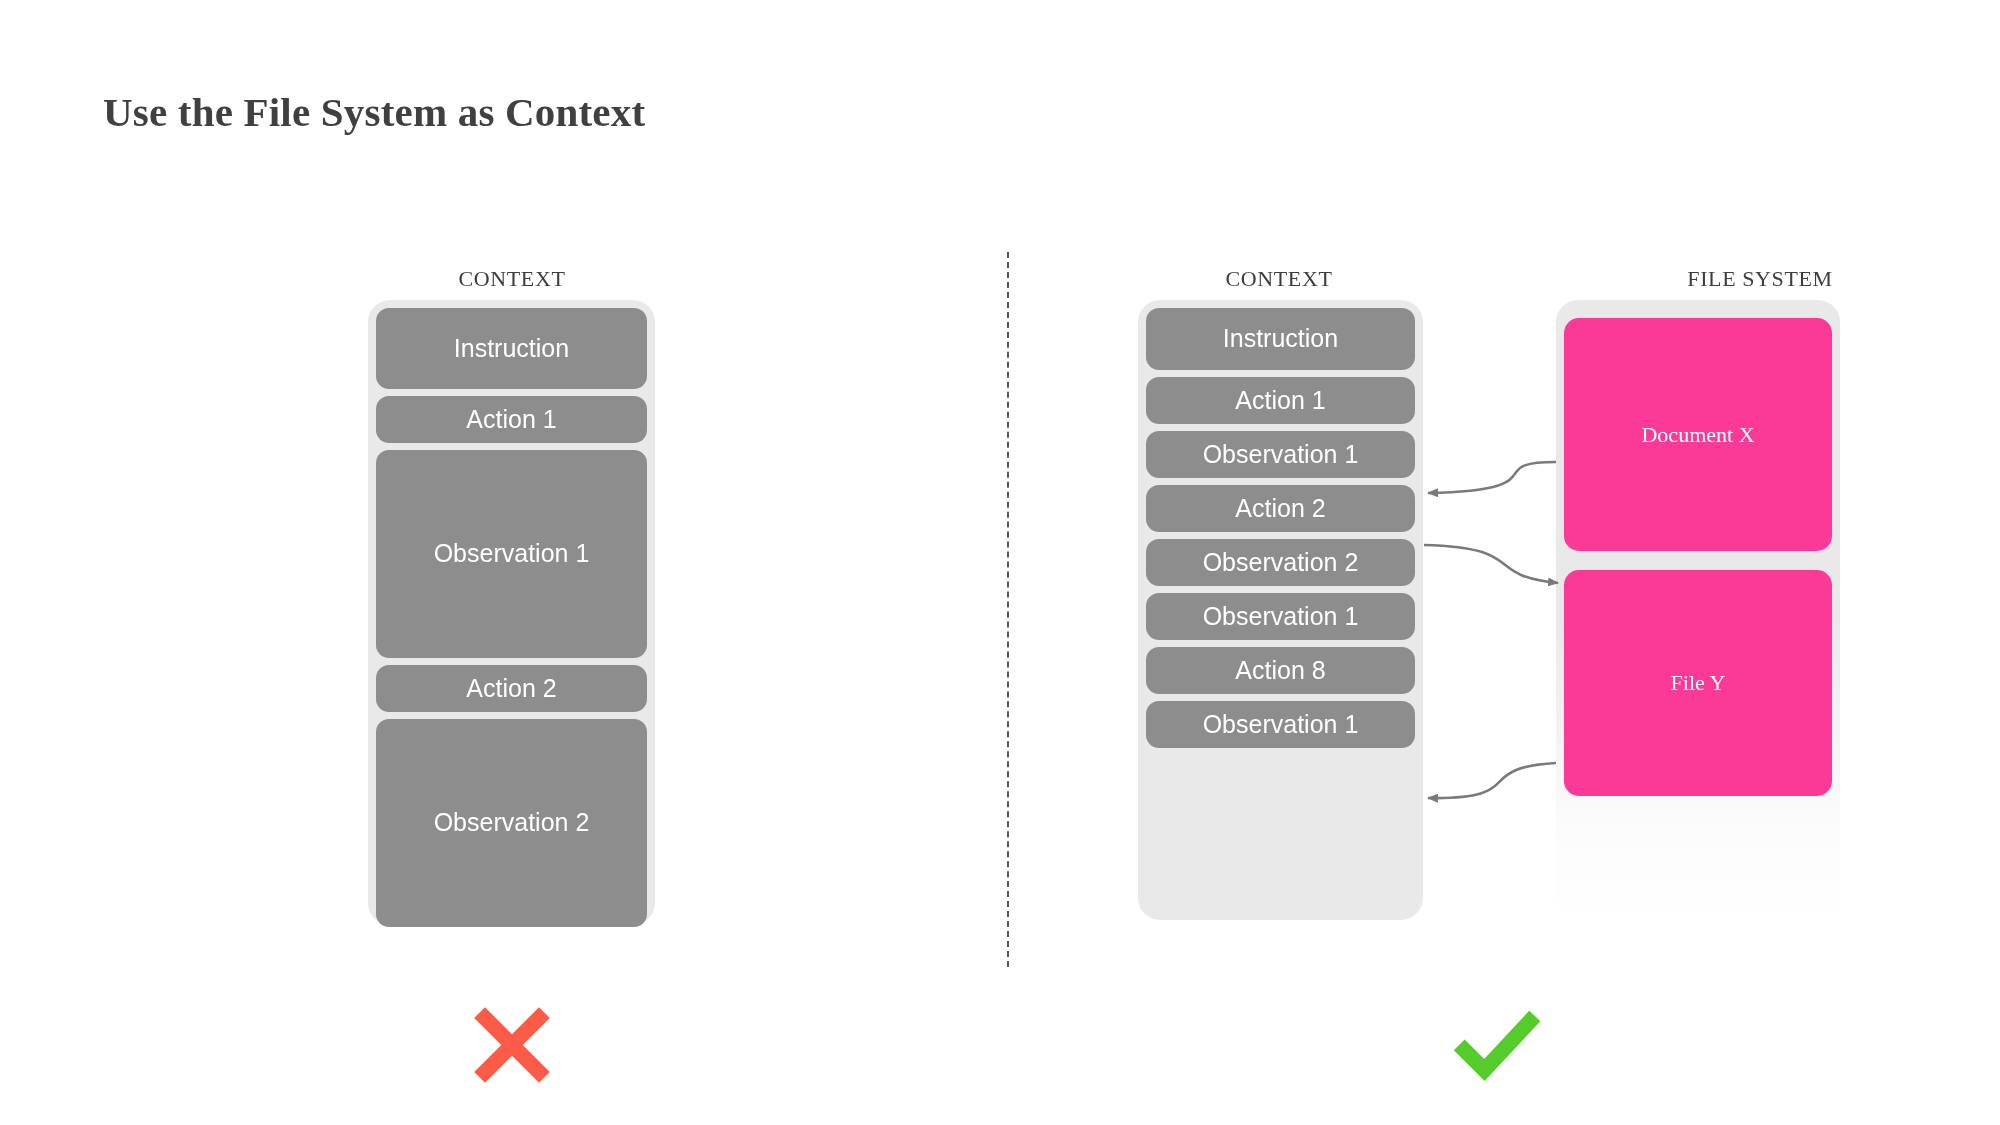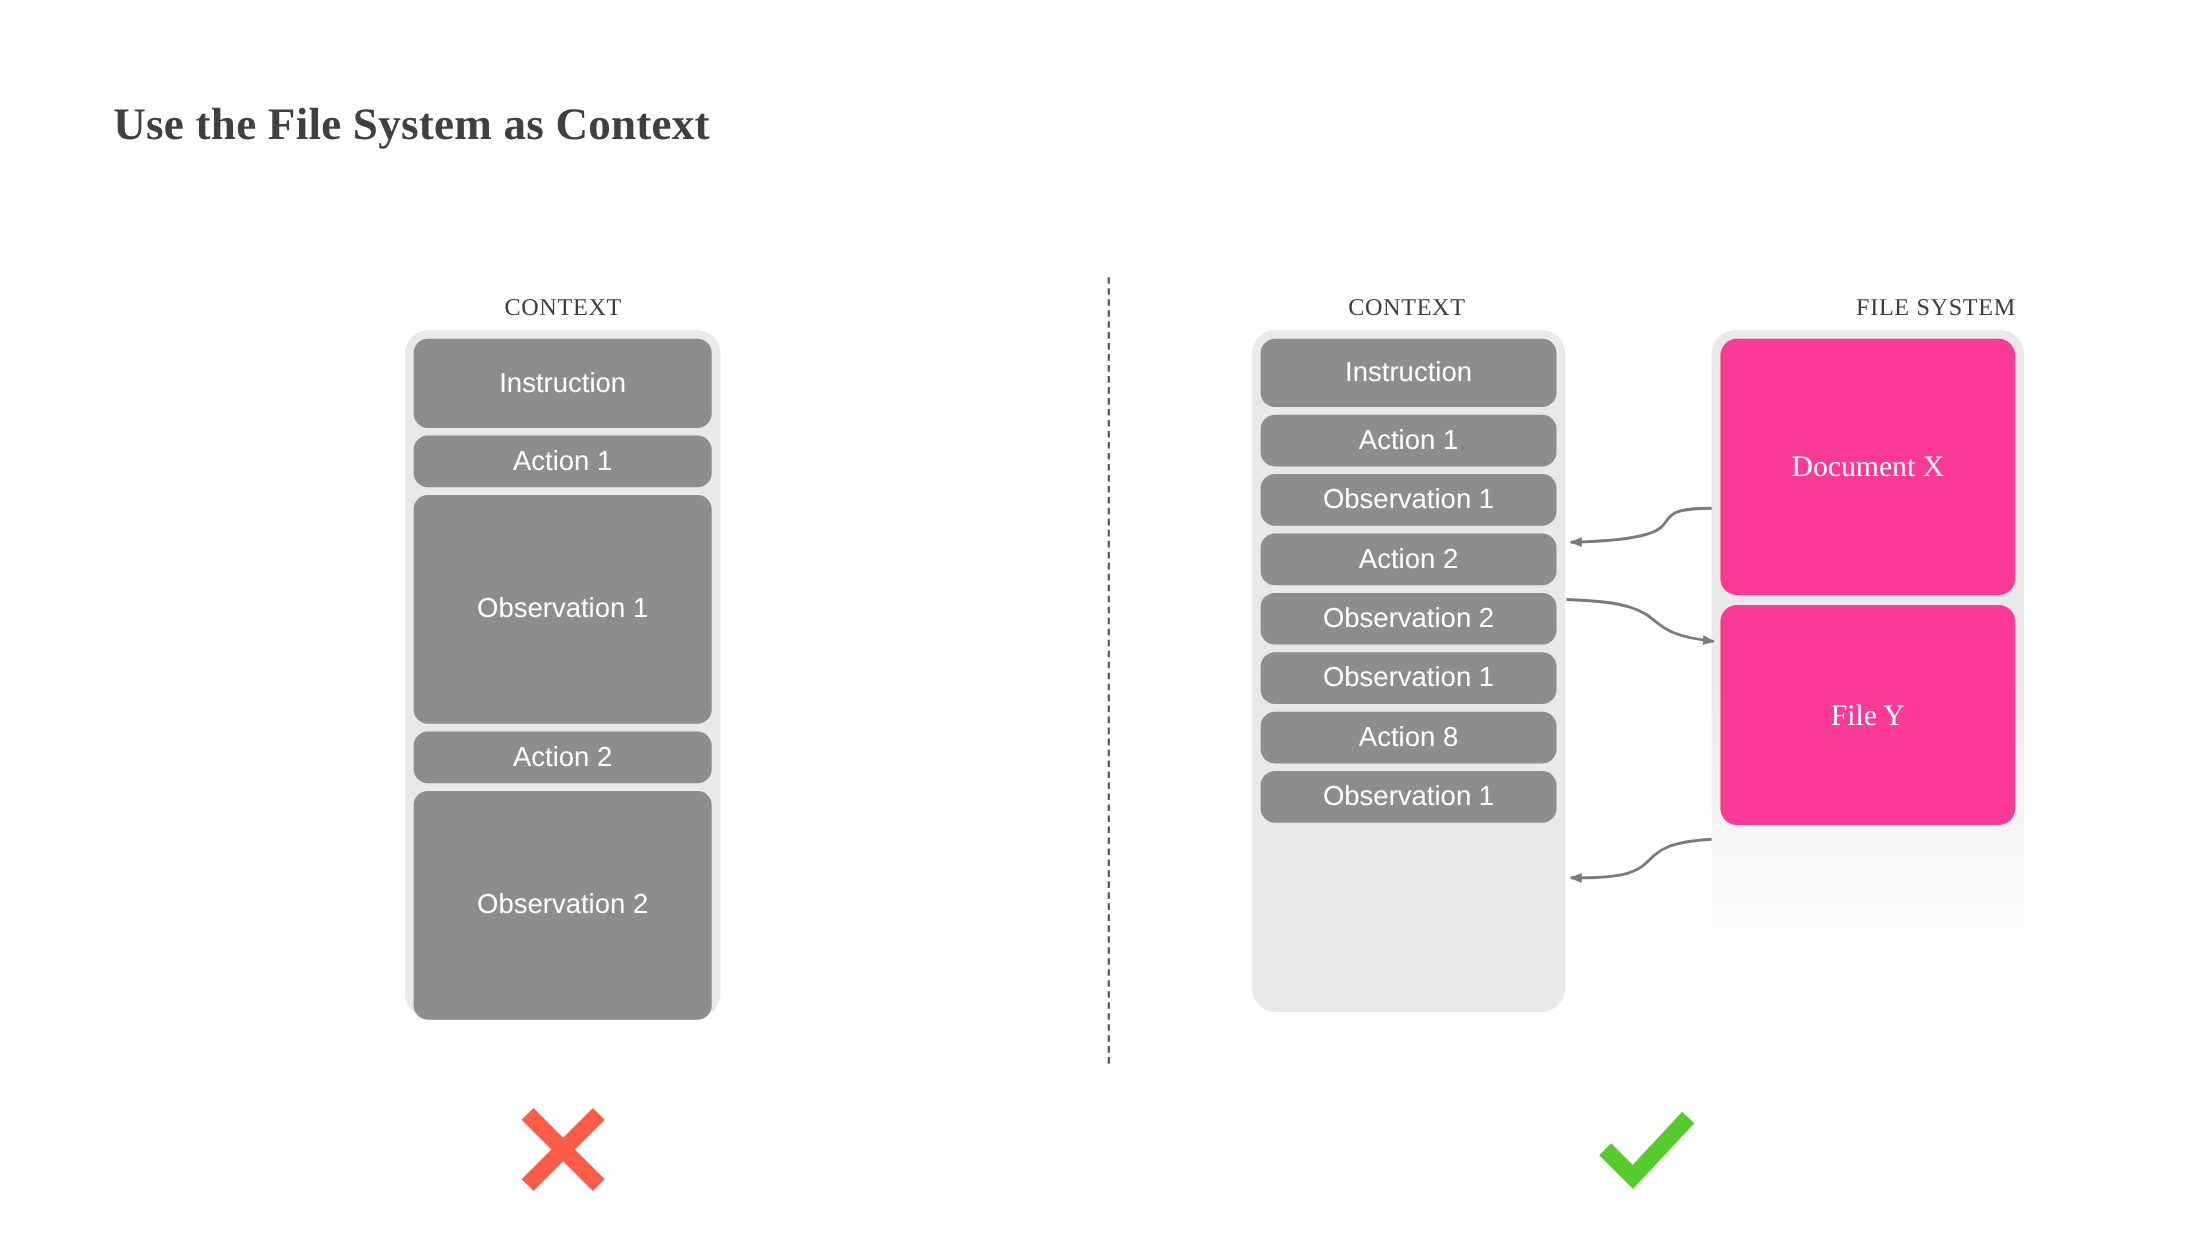--- a/index.html
+++ b/index.html
@@ -114,30 +114,31 @@
 
   
   .stack-mid .block { height: 47px; }
   .stack-mid .block.first { height: 62px; }
 
   .file-block {
     background: #fb3996;
     border-radius: 15px;
     color: #ffffff;
     font-family: "Liberation Serif", serif;
-    font-size: 27px;
+    font-size: 22px;
     display: flex;
     align-items: center;
     justify-content: center;
     box-sizing: border-box;
     flex: 0 0 auto;
     text-align: center;
+    margin-top: 10px;
   }
   .file-block.doc-x  { height: 233px; }
-  .file-block.file-y { height: 200px; }
+  .file-block.file-y { height: 226px; }
 
   
   .arrows {
     position: absolute;
     left: 0;
     top: 0;
     width: 2000px;
     height: 1125px;
     pointer-events: none;
   }

